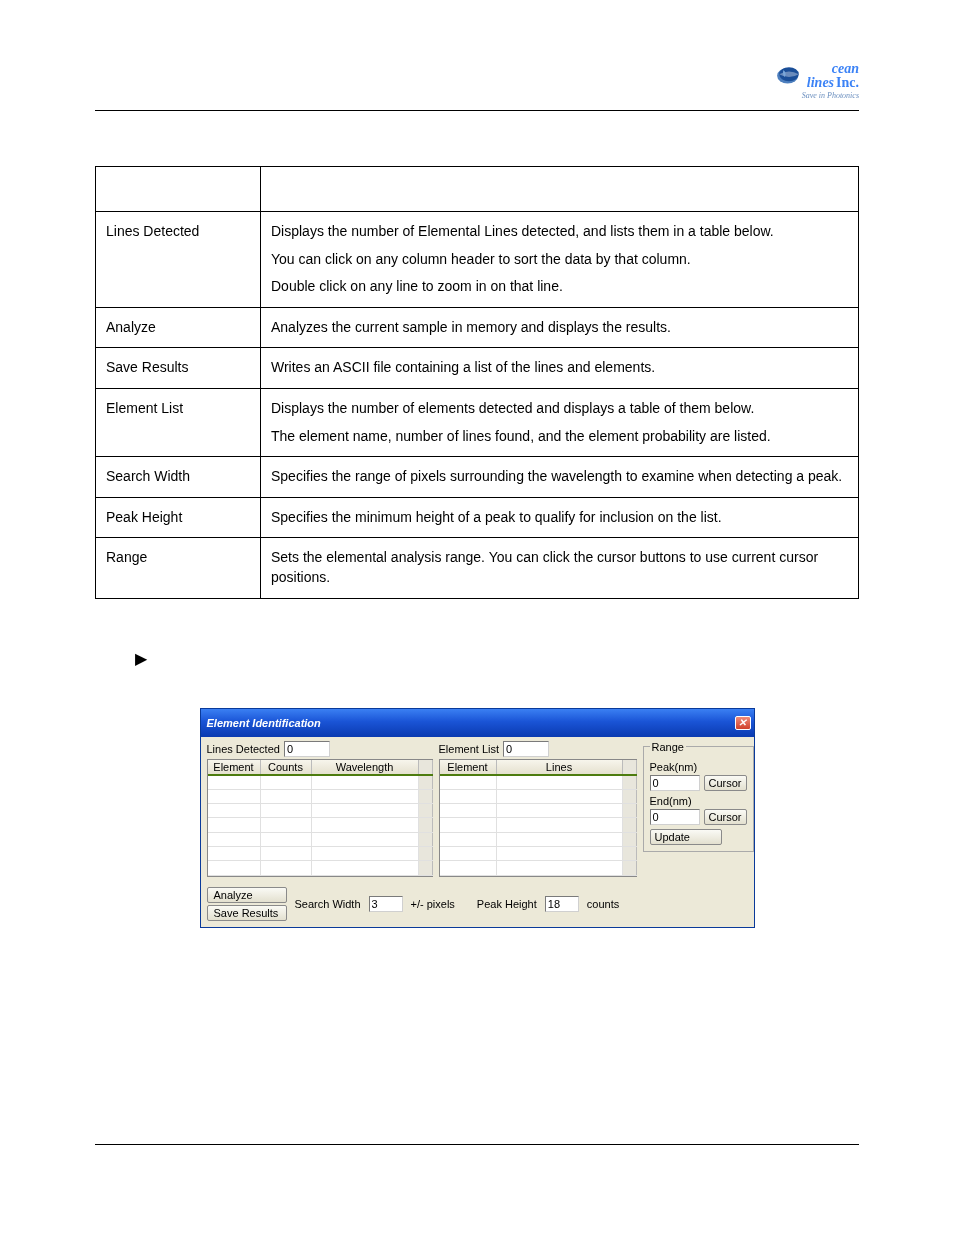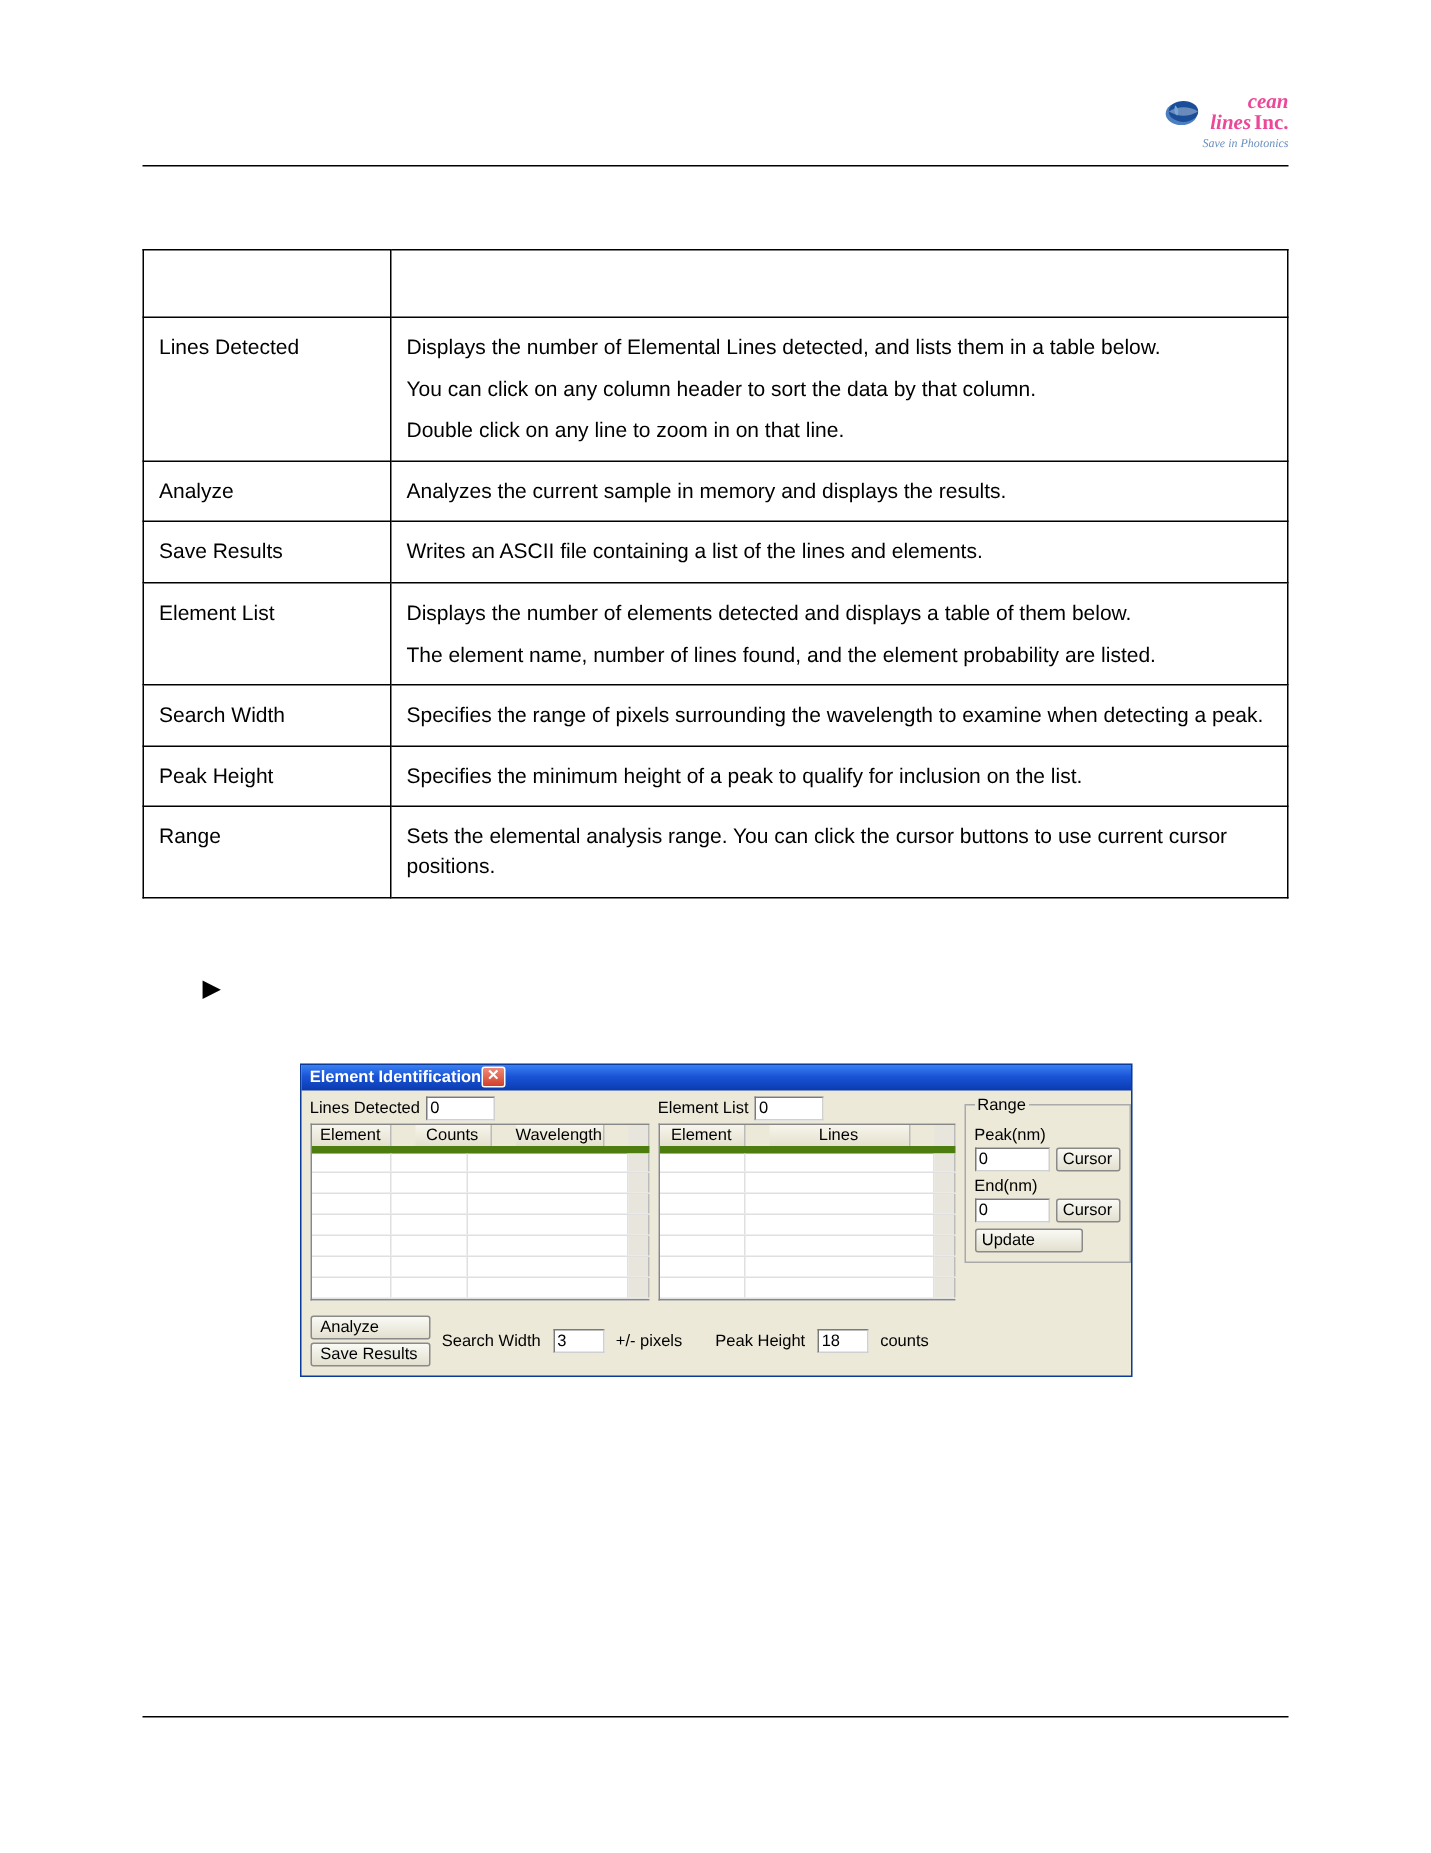--- a/index.html
+++ b/index.html
@@ -27,21 +27,21 @@
   .logo-row1 {
     display: flex;
     align-items: center;
     gap: 4px;
   }
   .logo-text {
     font-family: Georgia, "Times New Roman", serif;
     font-style: italic;
     font-weight: bold;
     font-size: 14px;
-    color: #ec4899;
+    color: #3b82f6;
   }
   .logo-sub {
     font-family: Georgia, serif;
     font-style: italic;
     font-size: 8px;
     color: #6b8fbf;
     margin-top: 2px;
   }
   .logo-globe {
     width: 28px;
@@ -86,26 +86,28 @@
     width: 553px;
     margin: 0 auto;
     border: 1px solid #0a3a9a;
     background: #ece9d8;
     font-family: Tahoma, Arial, sans-serif;
     font-size: 11px;
   }
   .titlebar {
     display: flex;
     align-items: center;
-    height: 17px;
+    justify-content: space-between;
+    height: 28px;
     padding: 0 3px 0 6px;
     background: linear-gradient(to bottom, #3a80f3 0%, #1a54d6 45%, #0a3ab0 100%);
     color: #fff;
     font-weight: bold;
     font-size: 11px;
+    font-style: italic;
   }
   .close-btn {
     width: 16px;
     height: 14px;
     background: linear-gradient(to bottom, #f08a7a, #d0402a);
     border: 1px solid #fff;
     border-radius: 2px;
     color: #fff;
     font-size: 10px;
     line-height: 12px;
@@ -153,22 +155,21 @@
     border: 1px solid #888;
     border-right: none;
     background: #fff;
     display: flex;
     flex-direction: column;
     height: 116px;
   }
   .lt-head {
     display: flex;
     background: #ece9d8;
-    border-bottom: 5px solid #4d7c0f;
-    gap: 16px;
+    border-bottom: 2px solid #4d7c0f;
   }
   .lt-h {
     border-right: 1px solid #bbb;
     text-align: center;
     padding: 1px 0;
     font-size: 11px;
     background: linear-gradient(to bottom, #f7f5ec, #e5e1cf);
   }
   .lt-rows {
     flex: 1;

